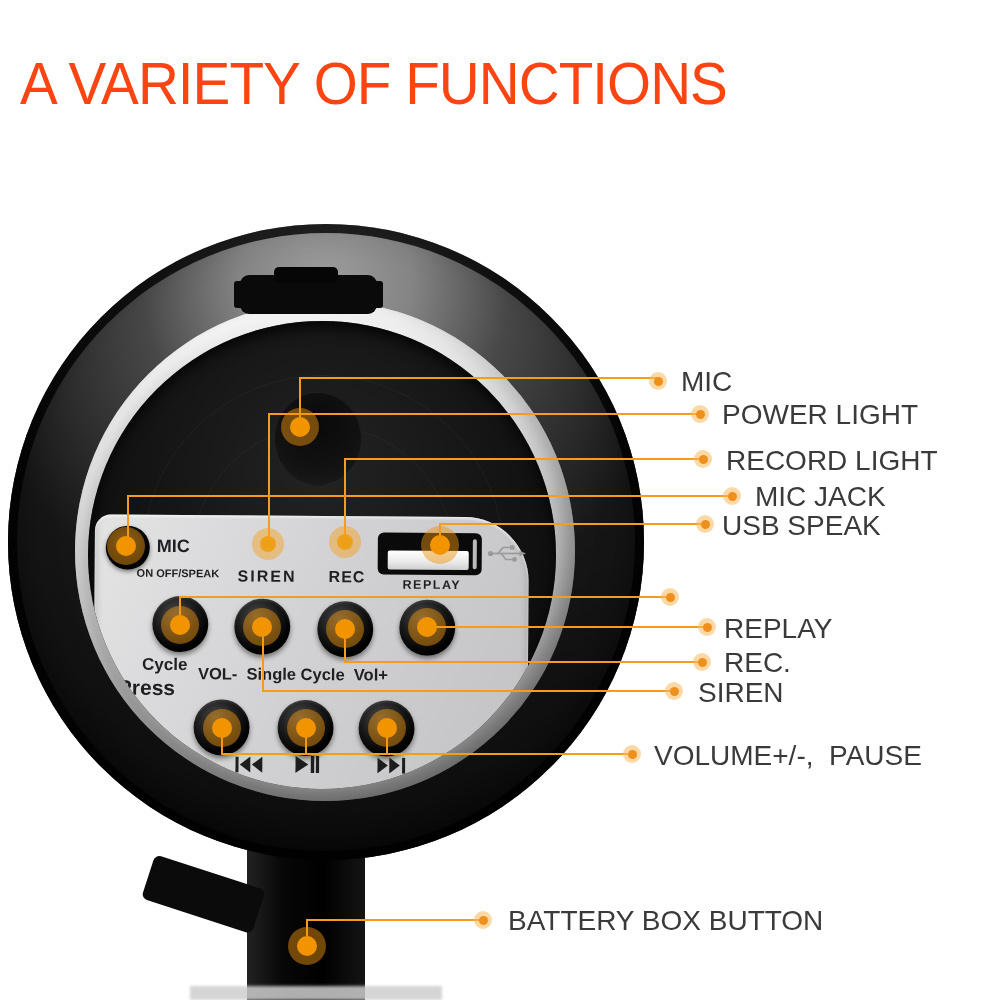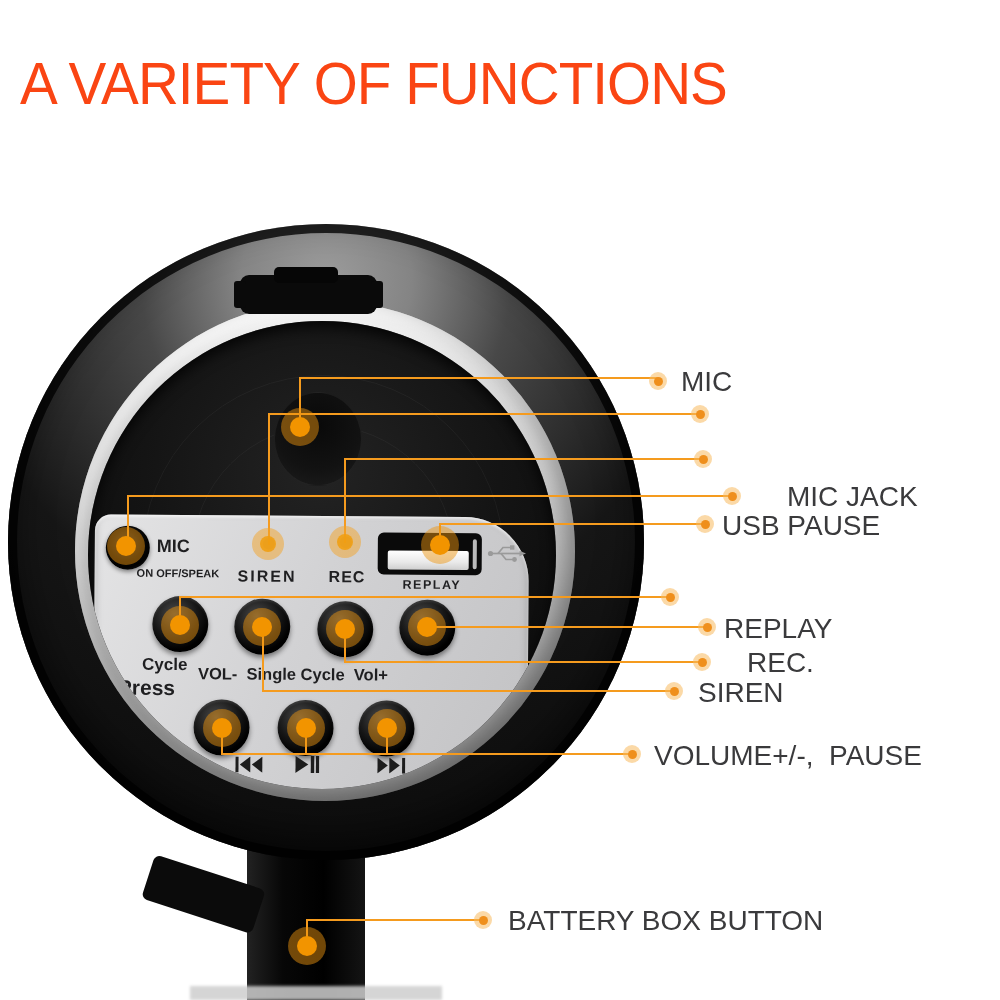--- a/index.html
+++ b/index.html
@@ -250,21 +250,23 @@
       <div class="core"></div>
     </div>
   <div class="dot dot-label" style="left:632px;top:754px;">
       <div class="core"></div>
     </div>
   <div class="dot dot-label" style="left:483px;top:920px;">
       <div class="core"></div>
     </div>
 
   <div class="callout-label" style="left:681px;top:367px;">MIC</div>
-  <div class="callout-label" style="left:755px;top:482px;margin-left:32px;">MIC JACK</div>
-  <div class="callout-label" style="left:722px;top:511px;">USB PAUSE</div>
+  <div class="callout-label" style="left:722px;top:400px;">POWER LIGHT</div>
+  <div class="callout-label" style="left:726px;top:446px;">RECORD LIGHT</div>
+  <div class="callout-label" style="left:755px;top:482px;">MIC JACK</div>
+  <div class="callout-label" style="left:722px;top:511px;">USB SPEAK</div>
   <div class="callout-label" style="left:724px;top:614px;">REPLAY</div>
-  <div class="callout-label" style="left:724px;top:648px;margin-left:23px;">REC.</div>
+  <div class="callout-label" style="left:724px;top:648px;">REC.</div>
   <div class="callout-label" style="left:698px;top:678px;">SIREN</div>
   <div class="callout-label" style="left:508px;top:906px;">BATTERY BOX BUTTON</div>
   <div class="callout-label" style="left:654px;top:741px;">VOLUME+/-,  PAUSE</div>
 
 </div>
 
 </body></html>

